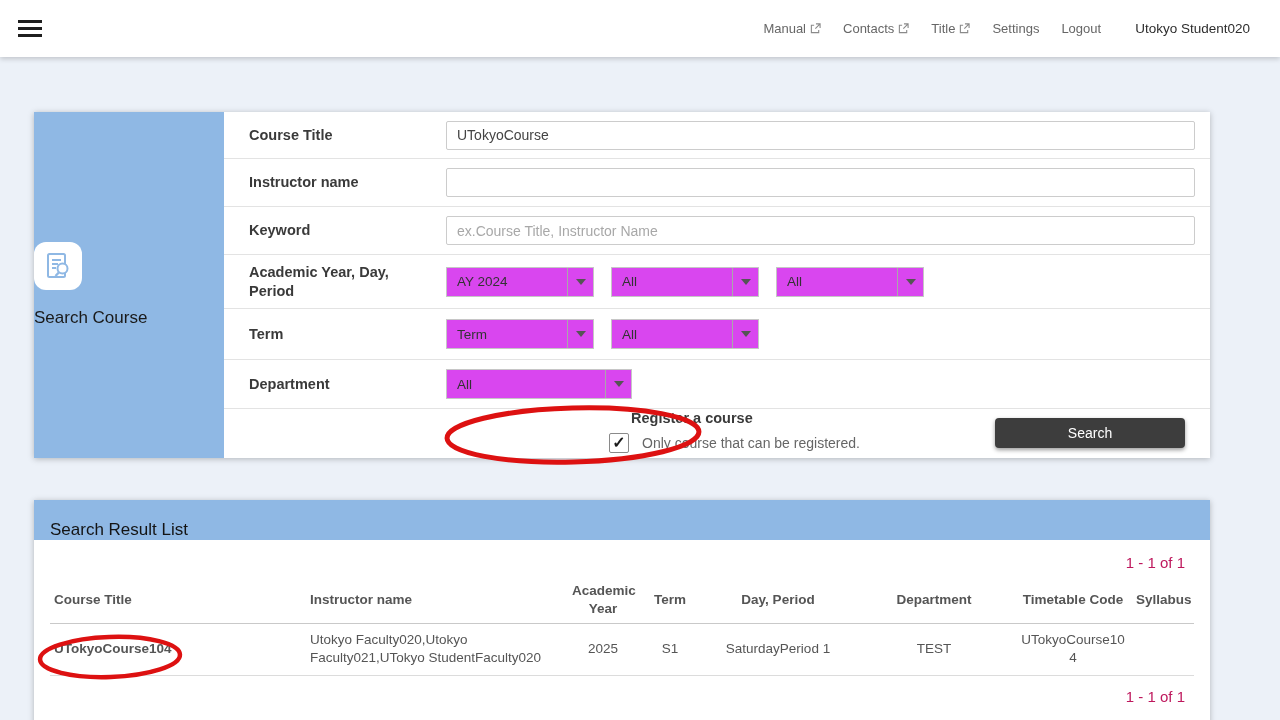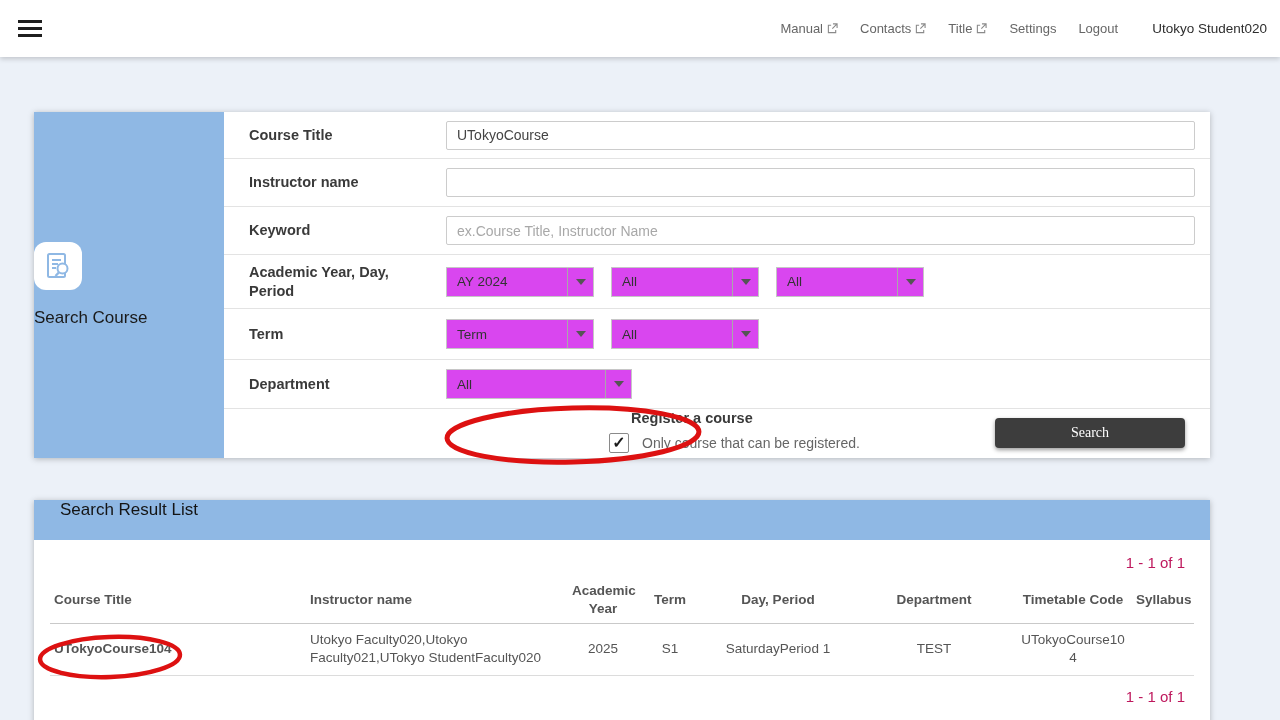--- a/index.html
+++ b/index.html
@@ -13,21 +13,21 @@
   
   .topbar {
     position: absolute; left: 0; top: 0; width: 1280px; height: 57px;
     background: #ffffff;
     box-shadow: 0 2px 5px rgba(0,0,0,0.18);
     display: flex; align-items: center; justify-content: space-between;
     z-index: 5;
   }
   .hamburger { margin-left: 18px; width: 26px; cursor: pointer; }
   .hamburger .bar { width: 24px; height: 3px; background: #1f1f1f; margin: 4px 0; }
-  .topnav { display: flex; align-items: center; gap: 22px; padding-right: 13px; justify-content: flex-end; }
+  .topnav { display: flex; align-items: center; gap: 22px; padding-right: 30px; justify-content: flex-end; }
   .topnav .navlink {
     font-size: 13px; color: #666; cursor: pointer;
     display: inline-flex; align-items: center; gap: 4px;
   }
   .topnav .username { font-size: 13.5px; font-weight: normal; color: #2d2d2d; margin-left: 12px; }
   .ext svg { display: block; }
 
   
   .search-panel {
     position: absolute; left: 34px; top: 112px; width: 1176px; height: 346px;
@@ -75,30 +75,30 @@
     margin-left: 10px; display: flex; align-items: center; justify-content: center;
     font-size: 16px; font-weight: bold; color: #1c1c1c; cursor: pointer;
   }
   .checkbox::after { content: ""; }
   .checkbox.checked::after { content: "\2713"; }
   .cb-label { font-size: 14px; color: #666; margin-left: 13px; }
   .search-btn {
     position: absolute; right: 25px; top: 9px; width: 190px; height: 30px;
     background: #3D3D3D; color: #fff; font-size: 14px; border: none; border-radius: 4px;
     box-shadow: 0 2px 4px rgba(0,0,0,0.4); cursor: pointer;
-    font-family: Liberation Serif, serif;
+    font-family: Liberation Sans, sans-serif;
   }
 
   
   .results-panel {
     position: absolute; left: 34px; top: 500px; width: 1176px; height: 252px;
     background: #fff; box-shadow: 0 1px 6px rgba(0,0,0,0.25);
   }
   .results-header {
-    height: 40px; background: #8FB8E4; display: flex; align-items: flex-start; padding-left: 26px;
+    height: 40px; background: #8FB8E4; display: flex; align-items: flex-end; padding-left: 16px;
   }
   .results-title { font-size: 17px; color: #141414; }
   .results-body { padding: 12px 25px 0 16px; }
   .pagination { text-align: right; font-size: 15px; color: #be185d; }
   .pag-top { margin-top: 2px; }
   .pag-bottom { margin-top: 12px; }
 
   table.results { width: 100%; border-collapse: collapse; table-layout: fixed; margin-top: 6px; }
   table.results th {
     font-size: 13.5px; font-weight: bold; color: #555; height: 46px;

